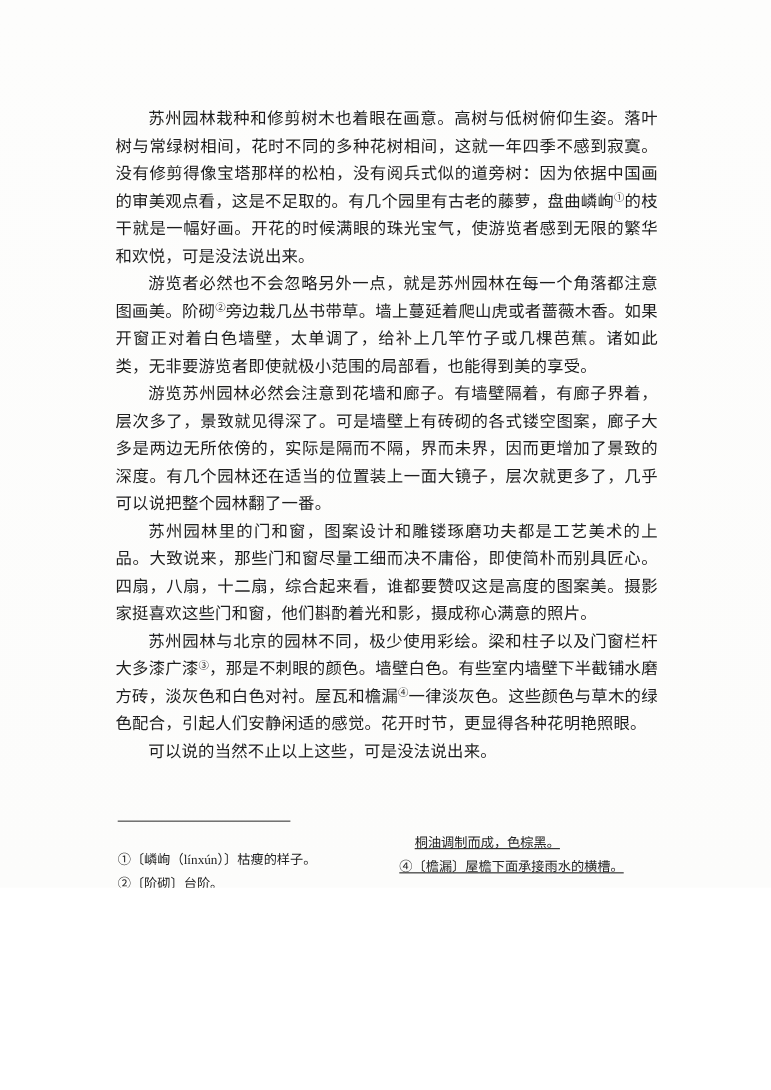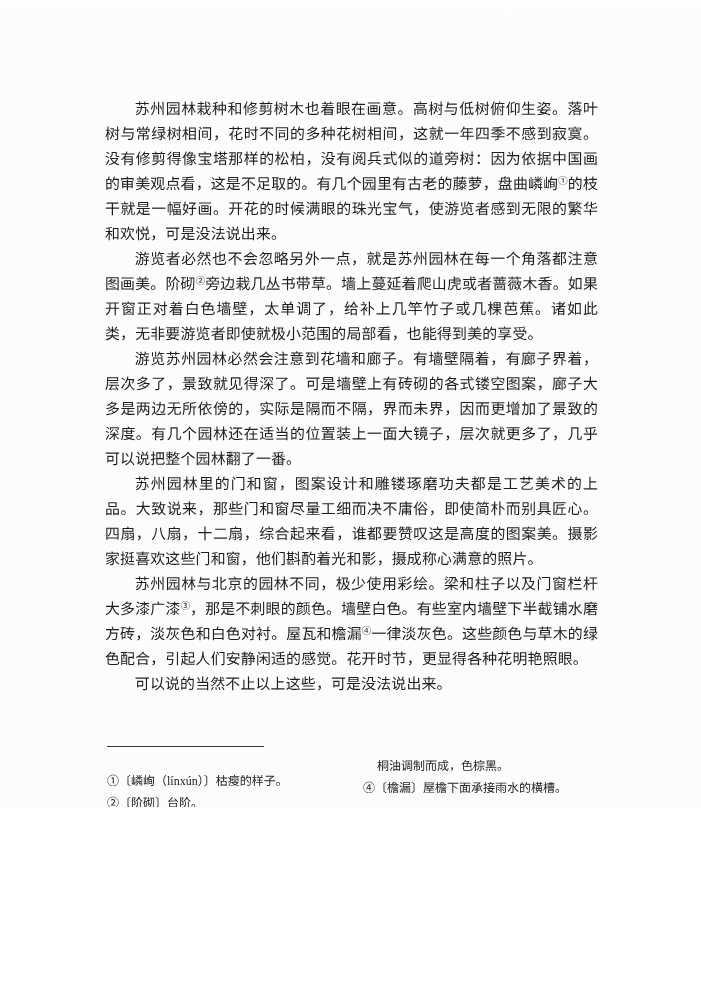--- a/index.html
+++ b/index.html
@@ -63,20 +63,21 @@
     line-height: 22px;
     color: #232323;
   }
   .fn-col-left {
     flex: none;
     width: 256px;
     margin-top: 15px;
   }
   .fn-col-right {
     flex: 1;
+    text-decoration: underline;
   }
   .fn-line {
     white-space: nowrap;
   }
   .fn-line.fn-indent {
     padding-left: 14px;
   }
   
   .footer-lesson {
     position: absolute;

